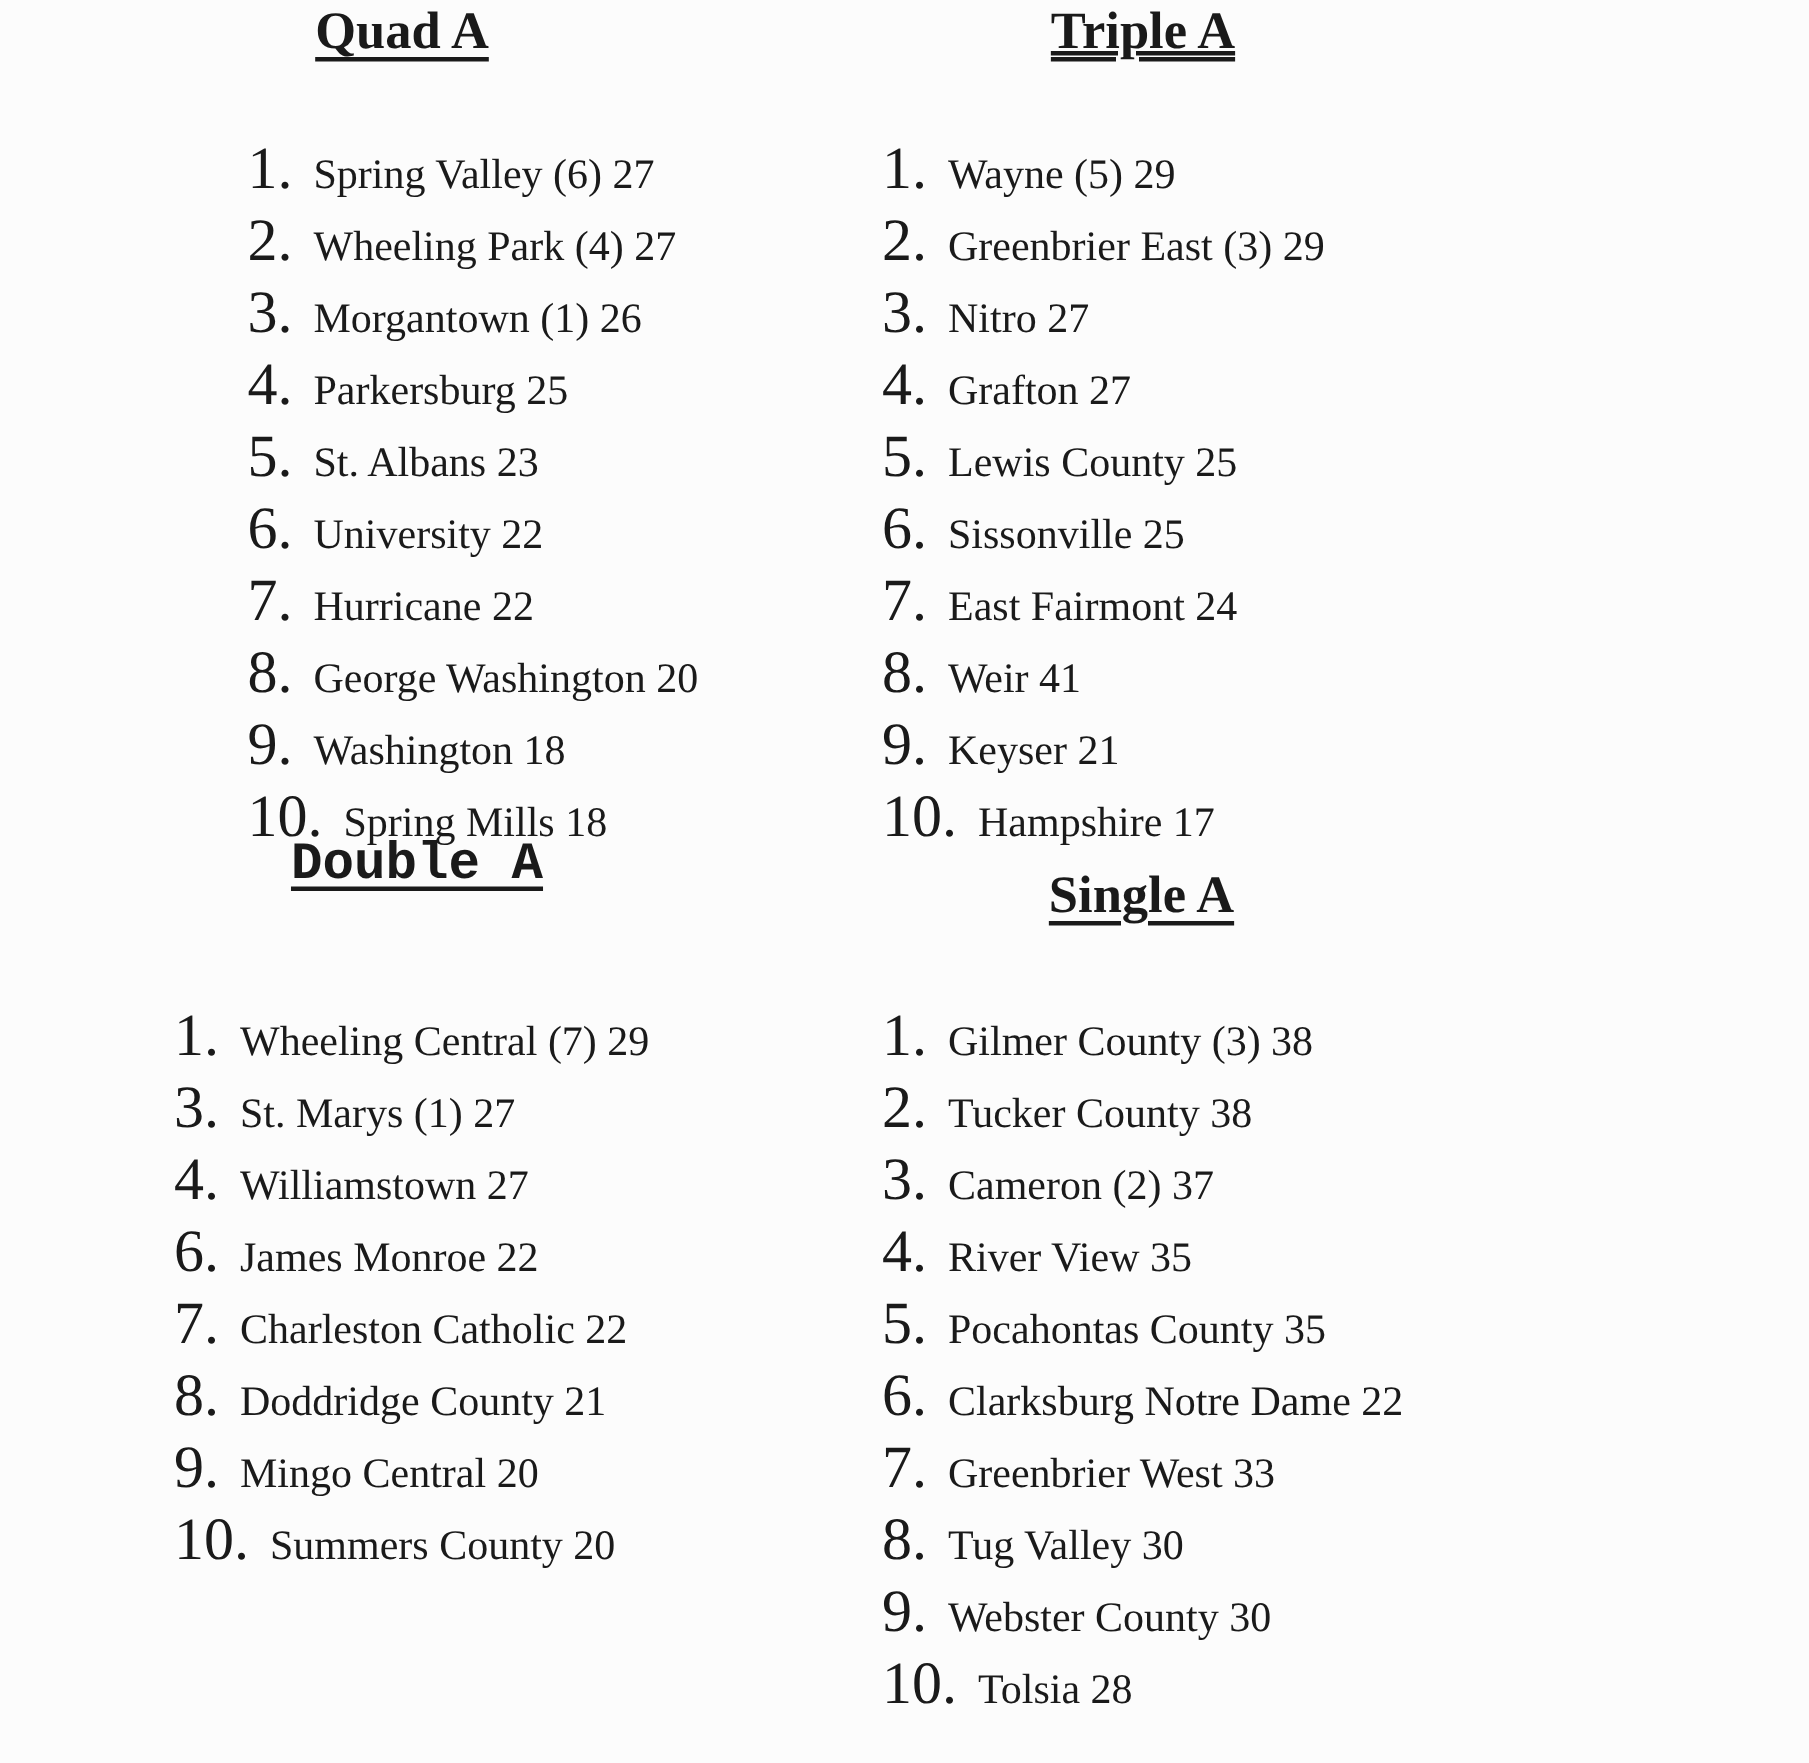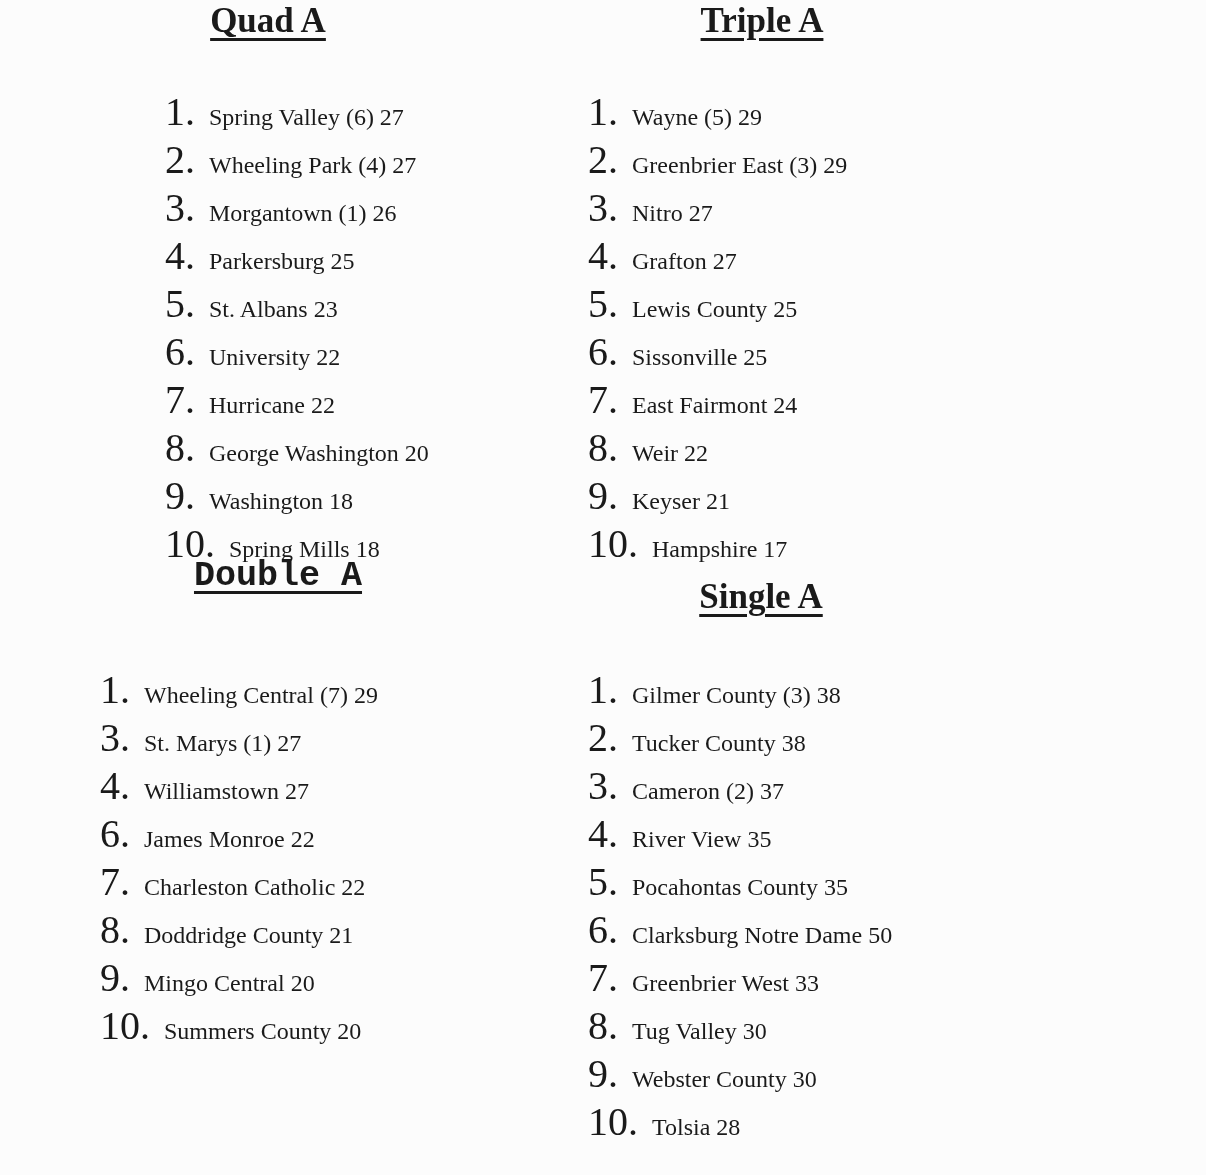--- a/index.html
+++ b/index.html
@@ -32,30 +32,30 @@
   .ranking li {
     height: 48px;
     line-height: 48px;
     white-space: nowrap;
   }
   .ranking .num {
     font-size: 40px;
     margin-right: 14px;
   }
   .ranking .team {
-    font-size: 24px;
+    font-size: 28px;
   }
   
   #heading-quad-a   { left: 8px;  top: 0px;   }
-  #heading-triple-a { left: 502px; top: 0px;   }
+  #heading-triple-a { left: 502px; top: 0px; text-decoration: underline;   }
   #heading-double-a { left: 18px;  top: 555px; font-family: Liberation Mono, monospace; }
   #heading-single-a { left: 501px; top: 576px; font-family: Liberation Serif, serif; }
   #list-quad-a   { left: 165px; top: 88px;  }
   #list-triple-a { left: 588px; top: 88px;  }
-  #list-double-a { left: 100px; top: 666px; font-family: Liberation Serif, serif; }
+  #list-double-a { left: 116px; top: 666px; font-family: Liberation Serif, serif; }
   #list-single-a { left: 588px; top: 666px; }
 </style>
 </head>
 <body>
 
 <h2 class="heading" id="heading-quad-a">
   <span class="heading-text">Quad A</span>
 </h2>
 <h2 class="heading" id="heading-triple-a">
   <span class="heading-text">Triple A</span>
@@ -80,38 +80,38 @@
     <li><span class="num">10.</span><span class="team">Spring Mills 18</span></li>
   </ol>
 <ol class="ranking" id="list-triple-a">
     <li><span class="num">1.</span><span class="team">Wayne (5) 29</span></li>
     <li><span class="num">2.</span><span class="team">Greenbrier East (3) 29</span></li>
     <li><span class="num">3.</span><span class="team">Nitro 27</span></li>
     <li><span class="num">4.</span><span class="team">Grafton 27</span></li>
     <li><span class="num">5.</span><span class="team">Lewis County 25</span></li>
     <li><span class="num">6.</span><span class="team">Sissonville 25</span></li>
     <li><span class="num">7.</span><span class="team">East Fairmont 24</span></li>
-    <li><span class="num">8.</span><span class="team">Weir 22</span></li>
+    <li><span class="num">8.</span><span class="team">Weir 41</span></li>
     <li><span class="num">9.</span><span class="team">Keyser 21</span></li>
     <li><span class="num">10.</span><span class="team">Hampshire 17</span></li>
   </ol>
 <ol class="ranking" id="list-double-a">
     <li><span class="num">1.</span><span class="team">Wheeling Central (7) 29</span></li>
     <li><span class="num">3.</span><span class="team">St. Marys (1) 27</span></li>
     <li><span class="num">4.</span><span class="team">Williamstown 27</span></li>
     <li><span class="num">6.</span><span class="team">James Monroe 22</span></li>
     <li><span class="num">7.</span><span class="team">Charleston Catholic 22</span></li>
     <li><span class="num">8.</span><span class="team">Doddridge County 21</span></li>
     <li><span class="num">9.</span><span class="team">Mingo Central 20</span></li>
     <li><span class="num">10.</span><span class="team">Summers County 20</span></li>
   </ol>
 <ol class="ranking" id="list-single-a">
     <li><span class="num">1.</span><span class="team">Gilmer County (3) 38</span></li>
     <li><span class="num">2.</span><span class="team">Tucker County 38</span></li>
     <li><span class="num">3.</span><span class="team">Cameron (2) 37</span></li>
     <li><span class="num">4.</span><span class="team">River View 35</span></li>
     <li><span class="num">5.</span><span class="team">Pocahontas County 35</span></li>
-    <li><span class="num">6.</span><span class="team">Clarksburg Notre Dame 50</span></li>
+    <li><span class="num">6.</span><span class="team">Clarksburg Notre Dame 22</span></li>
     <li><span class="num">7.</span><span class="team">Greenbrier West 33</span></li>
     <li><span class="num">8.</span><span class="team">Tug Valley 30</span></li>
     <li><span class="num">9.</span><span class="team">Webster County 30</span></li>
     <li><span class="num">10.</span><span class="team">Tolsia 28</span></li>
   </ol>
 
 </body></html>

